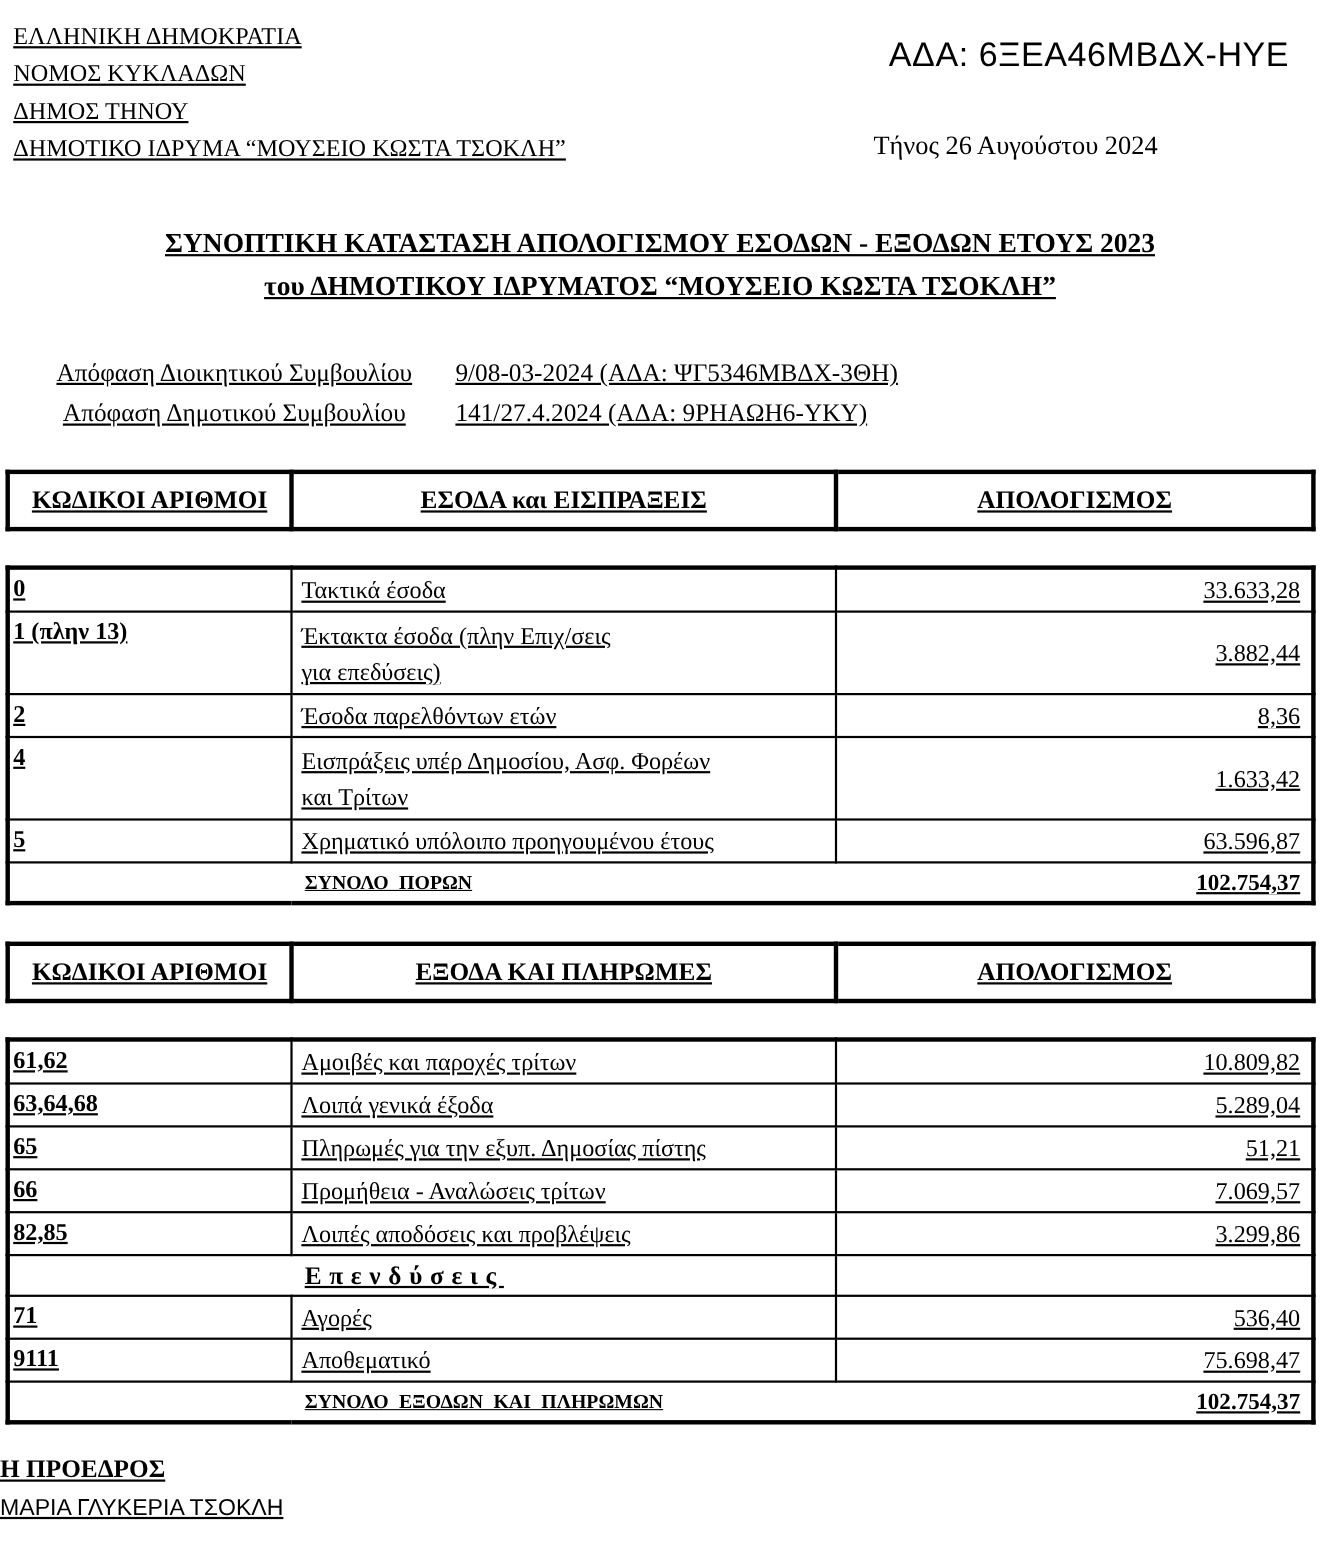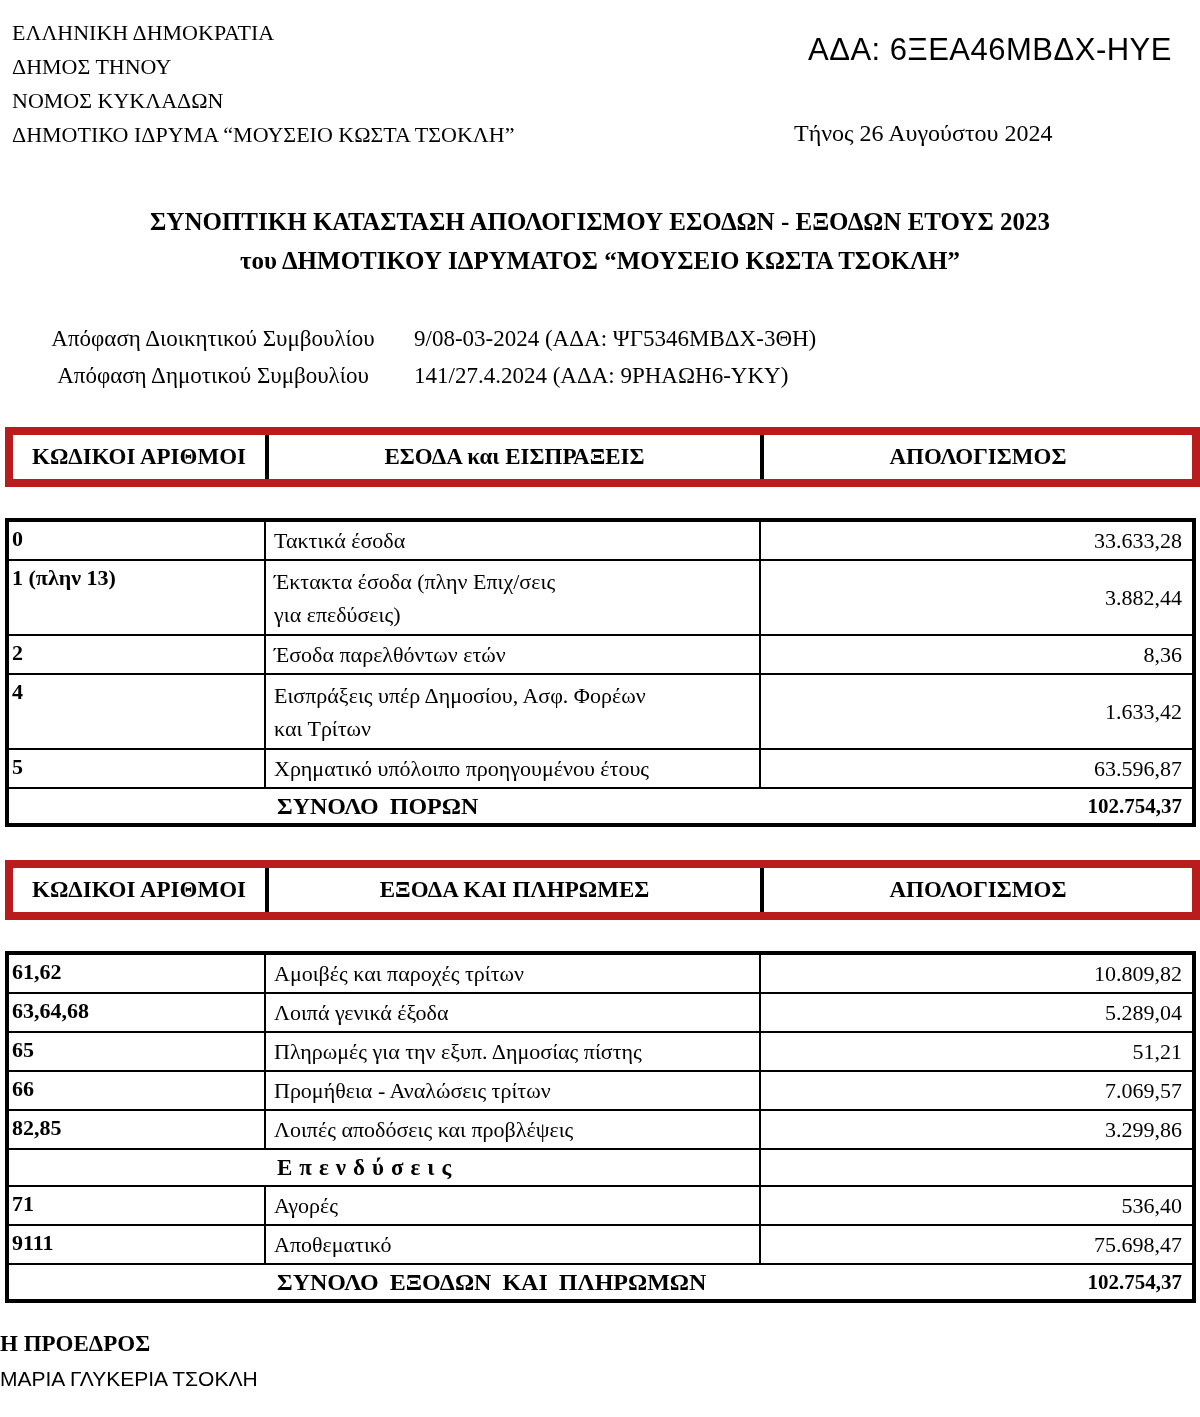--- a/index.html
+++ b/index.html
@@ -5,20 +5,21 @@
   * { box-sizing: border-box; }
   html, body { margin: 0; padding: 0; background: #ffffff; }
   .page {
     position: relative;
     width: 1200px;
     height: 1417px;
     background: #ffffff;
     color: #000000;
     font-family: "Liberation Serif", "DejaVu Serif", serif;
     overflow: hidden;
+    text-decoration: underline;
   }
 
   
   .letterhead { position: relative; padding-top: 16px; }
   .sender { margin-left: 12px; font-size: 22px; line-height: 34px; }
   .ada {
     position: absolute; left: 808px; top: 32px;
     font-family: "Liberation Sans", "DejaVu Sans", sans-serif;
     font-size: 31px; letter-spacing: 0.5px;
   }
@@ -34,21 +35,21 @@
   .decisions { margin: 40px 0 0 12px; font-size: 23px; line-height: 37px; text-align: center; }
   .decision-row { display: flex; }
   .decision-label { width: 402px; flex: 0 0 402px; }
 
   
   table { border-collapse: collapse; table-layout: fixed; width: 1187px; margin-left: 5px; }
   col.c1 { width: 258px; }
   col.c2 { width: 495px; }
   col.c3 { width: 434px; }
 
-  .htable { margin-top: 33px; border: 8px solid #b91c1c; }
+  .htable { margin-top: 33px; border: 4px solid #b91c1c; }
   .htable td {
     border: 4px solid #000; height: 52px;
     text-align: center; vertical-align: middle;
     font-weight: bold; font-size: 23px;
   }
 
   .btable { margin-top: 31px; border: 4px solid #000; }
   .btable td {
     border: 2px solid #000;
     font-size: 22px; padding: 2px 8px;
@@ -63,43 +64,43 @@
   .section-row { height: 47px; }
   .section-row td.section-cell {
     font-weight: bold; letter-spacing: 7px;
     padding-left: 268px; font-size: 23px;
   }
 
   .total-row { height: 43px; }
   .total-row td { padding: 0; }
   .total-inner { display: flex; align-items: center; justify-content: space-between; }
   .total-label {
-    margin-left: 268px; font-weight: bold; font-size: 24px; word-spacing: 5px;
+    margin-left: 268px; font-weight: bold; font-size: 18px; word-spacing: 5px;
   }
   .total-amt { margin-right: 10px; font-weight: bold; font-size: 21px; }
 
   
   .signature { margin-top: 28px; text-align: left; padding-right: 31px; }
   .sig-role { font-weight: bold; font-size: 23px; }
   .sig-name {
     margin-top: 10px;
     font-family: "Liberation Sans", "DejaVu Sans", sans-serif;
     font-size: 21px;
   }
 </style>
 </head>
 <body>
 
 <div class="page">
 
   <div class="letterhead">
     <div class="sender">
       <div>ΕΛΛΗΝΙΚΗ ΔΗΜΟΚΡΑΤΙΑ</div>
+      <div>ΝΟΜΟΣ ΚΥΚΛΑΔΩΝ</div>
       <div>ΔΗΜΟΣ ΤΗΝΟΥ</div>
-      <div>ΝΟΜΟΣ ΚΥΚΛΑΔΩΝ</div>
       <div>ΔΗΜΟΤΙΚΟ ΙΔΡΥΜΑ “ΜΟΥΣΕΙΟ ΚΩΣΤΑ ΤΣΟΚΛΗ”</div>
     </div>
     <div class="ada">ΑΔΑ: 6ΞΕΑ46ΜΒΔΧ-ΗΥΕ</div>
     <div class="place-date">Τήνος 26 Αυγούστου 2024</div>
   </div>
 
   <div class="doc-title">
     <div>ΣΥΝΟΠΤΙΚΗ ΚΑΤΑΣΤΑΣΗ ΑΠΟΛΟΓΙΣΜΟΥ ΕΣΟΔΩΝ - ΕΞΟΔΩΝ ΕΤΟΥΣ 2023</div>
     <div>του ΔΗΜΟΤΙΚΟΥ ΙΔΡΥΜΑΤΟΣ “ΜΟΥΣΕΙΟ ΚΩΣΤΑ ΤΣΟΚΛΗ”</div>
   </div>

